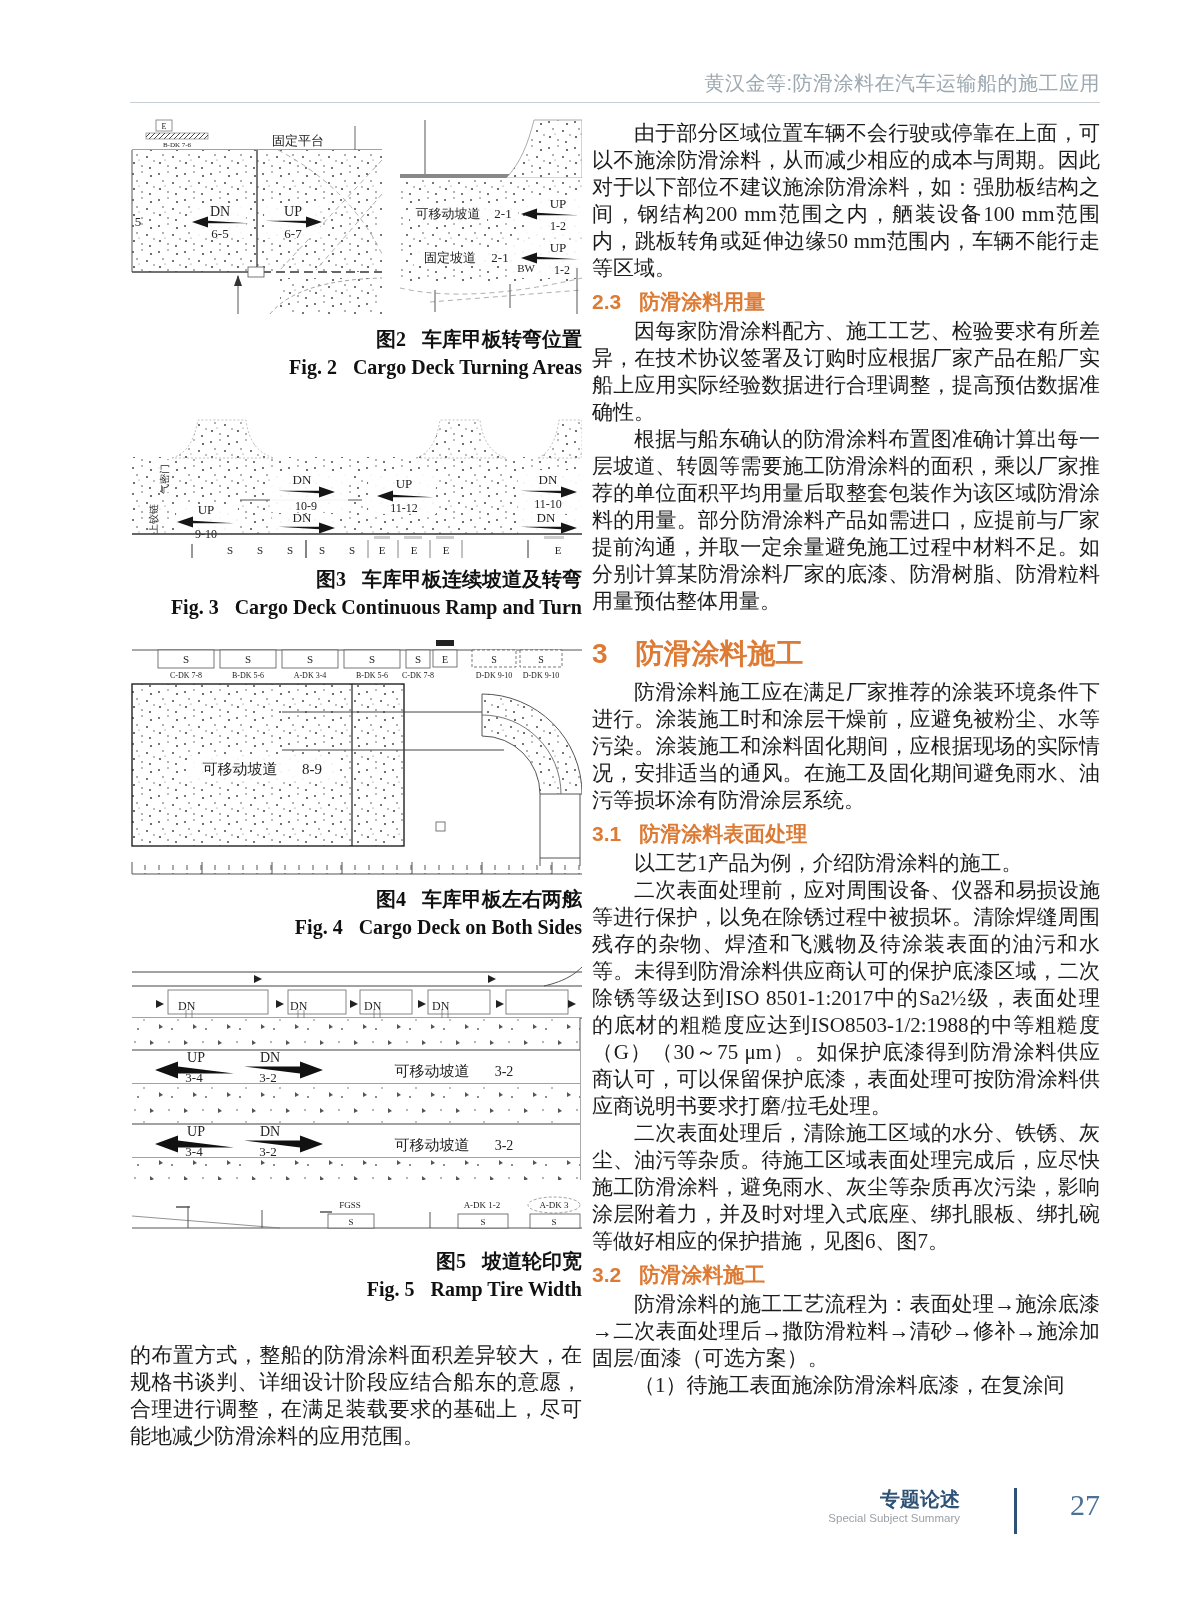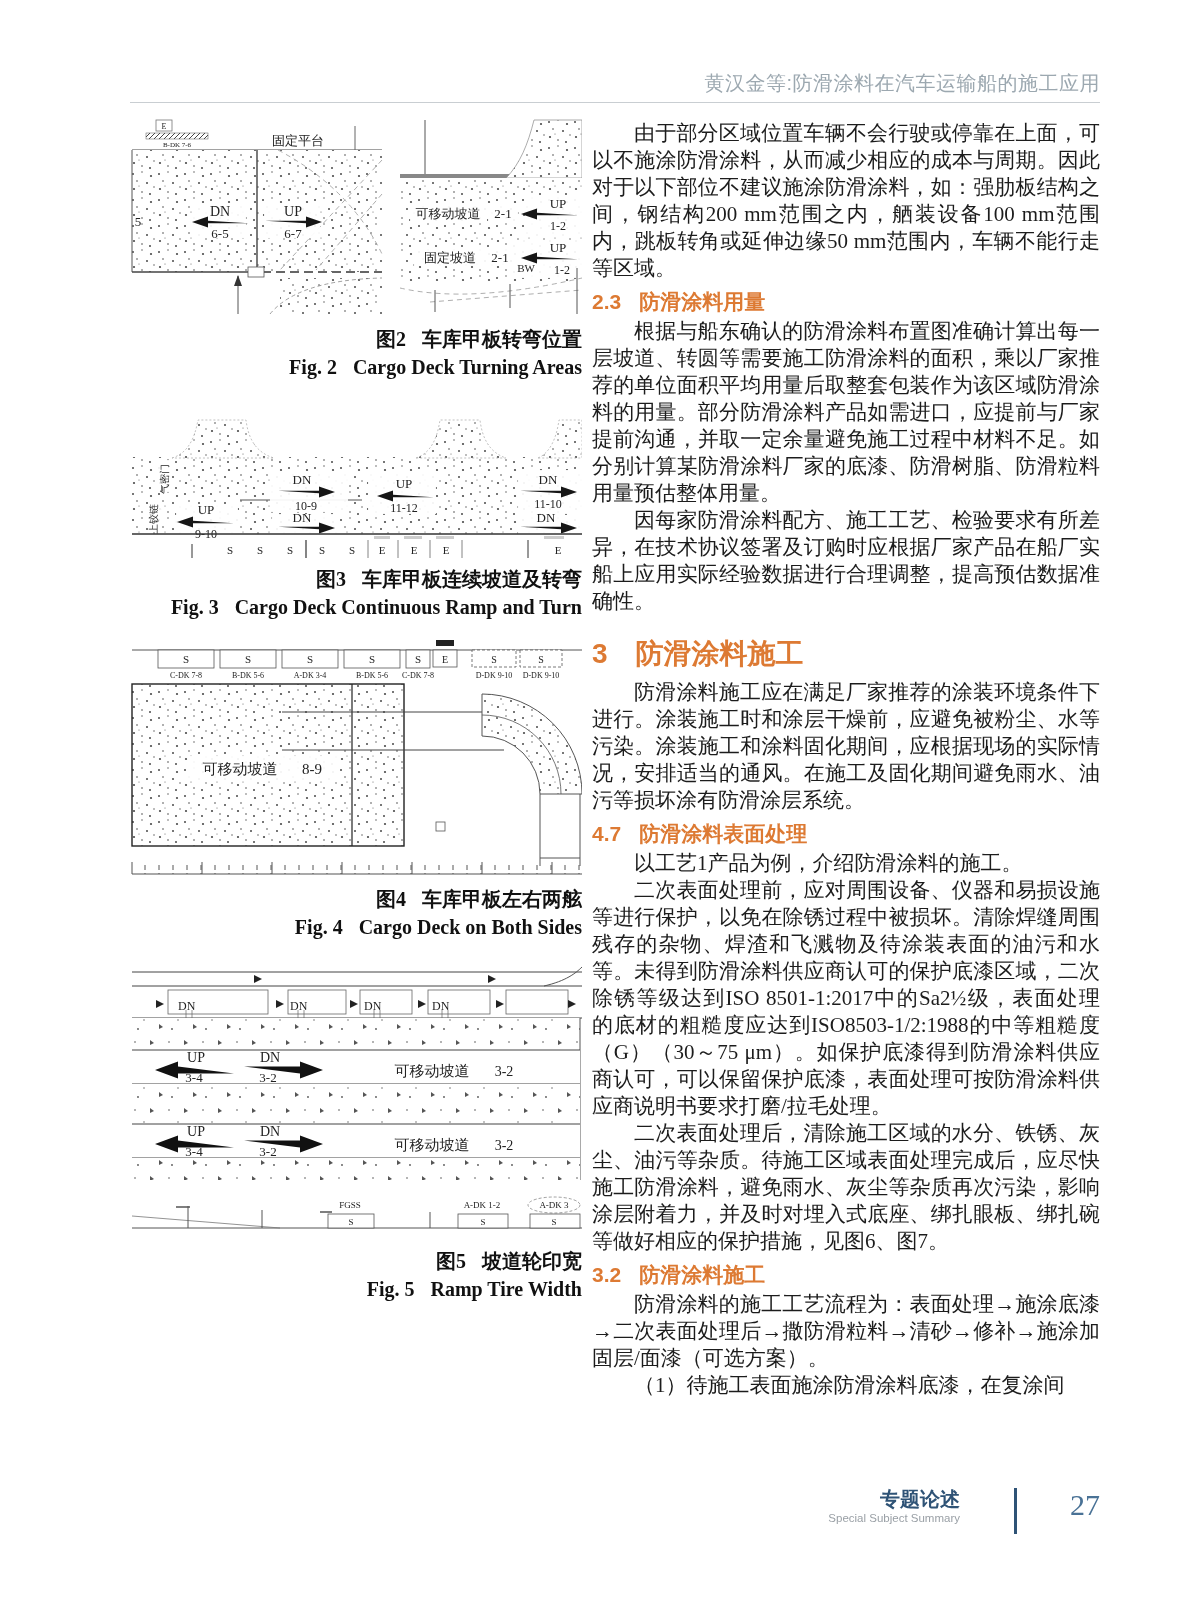--- a/index.html
+++ b/index.html
@@ -324,29 +324,30 @@
     <rect x="328" y="248" width="50" height="14" fill="#fff" stroke="#555" stroke-width="0.8"></rect>
     <text class="ft" x="353" y="259" font-size="9" text-anchor="middle">S</text>
     <ellipse cx="424" cy="239" rx="26" ry="8" fill="none" stroke="#888" stroke-width="0.8" stroke-dasharray="3,2"></ellipse>
     <text class="ft" x="424" y="242" font-size="9" text-anchor="middle">A-DK 3</text>
     <rect x="400" y="248" width="50" height="14" fill="#fff" stroke="#555" stroke-width="0.8"></rect>
     <text class="ft" x="424" y="259" font-size="9" text-anchor="middle">S</text>
   </svg>
   <div class="cap" style="top:1248px"><span class="no">图5</span><span>坡道轮印宽</span></div>
   <div class="cap" style="top:1276px"><span class="no">Fig. 5</span><span>Ramp Tire Width</span></div>
 
+  <div class="left-para" style="top:1342px">的布置方式，整船的防滑涂料面积差异较大，在规格书谈判、详细设计阶段应结合船东的意愿，合理进行调整，在满足装载要求的基础上，尽可能地减少防滑涂料的应用范围。</div>
 
   <div class="right-col">
     <p class="para">由于部分区域位置车辆不会行驶或停靠在上面，可以不施涂防滑涂料，从而减少相应的成本与周期。因此对于以下部位不建议施涂防滑涂料，如：强肋板结构之间，钢结构200 mm范围之内，舾装设备100 mm范围内，跳板转角或延伸边缘50 mm范围内，车辆不能行走等区域。</p>
     <div class="sub-heading"><span class="no">2.3</span><span>防滑涂料用量</span></div>
+    <p class="para">因每家防滑涂料配方、施工工艺、检验要求有所差异，在技术协议签署及订购时应根据厂家产品在船厂实船上应用实际经验数据进行合理调整，提高预估数据准确性。</p>
     <p class="para">根据与船东确认的防滑涂料布置图准确计算出每一层坡道、转圆等需要施工防滑涂料的面积，乘以厂家推荐的单位面积平均用量后取整套包装作为该区域防滑涂料的用量。部分防滑涂料产品如需进口，应提前与厂家提前沟通，并取一定余量避免施工过程中材料不足。如分别计算某防滑涂料厂家的底漆、防滑树脂、防滑粒料用量预估整体用量。</p>
-    <p class="para">因每家防滑涂料配方、施工工艺、检验要求有所差异，在技术协议签署及订购时应根据厂家产品在船厂实船上应用实际经验数据进行合理调整，提高预估数据准确性。</p>
     <div class="big-heading"><span class="no">3</span><span>防滑涂料施工</span></div>
     <p class="para">防滑涂料施工应在满足厂家推荐的涂装环境条件下进行。涂装施工时和涂层干燥前，应避免被粉尘、水等污染。涂装施工和涂料固化期间，应根据现场的实际情况，安排适当的通风。在施工及固化期间避免雨水、油污等损坏涂有防滑涂层系统。</p>
-    <div class="sub-heading"><span class="no">4.7</span><span>防滑涂料表面处理</span></div>
+    <div class="sub-heading"><span class="no">3.1</span><span>防滑涂料表面处理</span></div>
     <p class="para">以工艺1产品为例，介绍防滑涂料的施工。</p>
     <p class="para">二次表面处理前，应对周围设备、仪器和易损设施等进行保护，以免在除锈过程中被损坏。清除焊缝周围残存的杂物、焊渣和飞溅物及待涂装表面的油污和水等。未得到防滑涂料供应商认可的保护底漆区域，二次除锈等级达到ISO 8501-1:2017中的Sa2½级，表面处理的底材的粗糙度应达到ISO8503-1/2:1988的中等粗糙度（G）（30～75 μm）。如保护底漆得到防滑涂料供应商认可，可以保留保护底漆，表面处理可按防滑涂料供应商说明书要求打磨/拉毛处理。</p>
     <p class="para">二次表面处理后，清除施工区域的水分、铁锈、灰尘、油污等杂质。待施工区域表面处理完成后，应尽快施工防滑涂料，避免雨水、灰尘等杂质再次污染，影响涂层附着力，并及时对埋入式底座、绑扎眼板、绑扎碗等做好相应的保护措施，见图6、图7。</p>
     <div class="sub-heading"><span class="no">3.2</span><span>防滑涂料施工</span></div>
     <p class="para">防滑涂料的施工工艺流程为：表面处理→施涂底漆→二次表面处理后→撒防滑粒料→清砂→修补→施涂加固层/面漆（可选方案）。</p>
     <p class="para">（1）待施工表面施涂防滑涂料底漆，在复涂间</p>
   </div>
 
   <div class="footer">
     <div class="footer-text">

